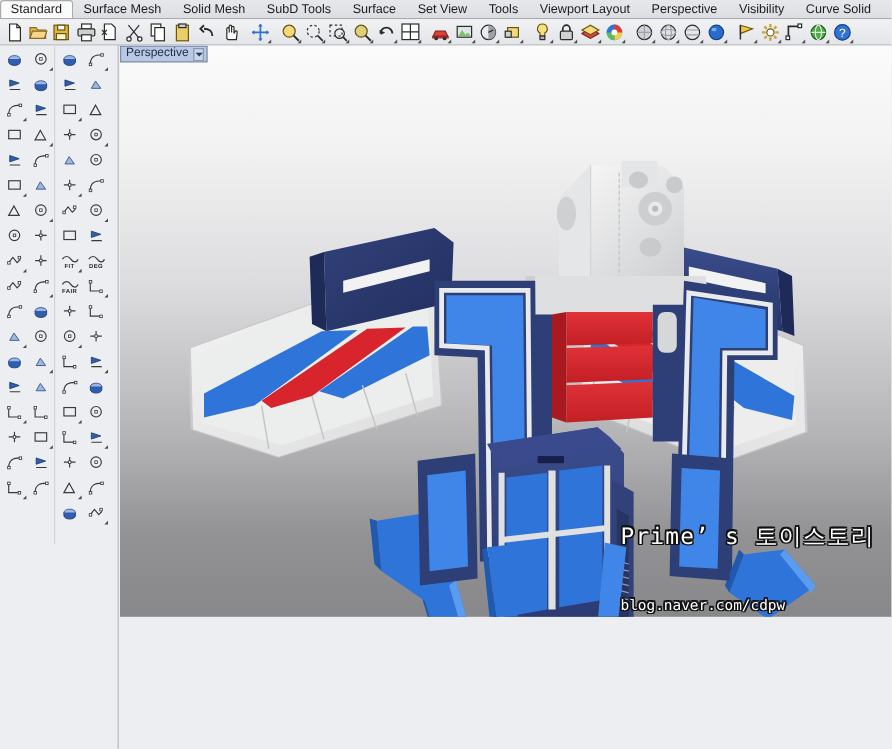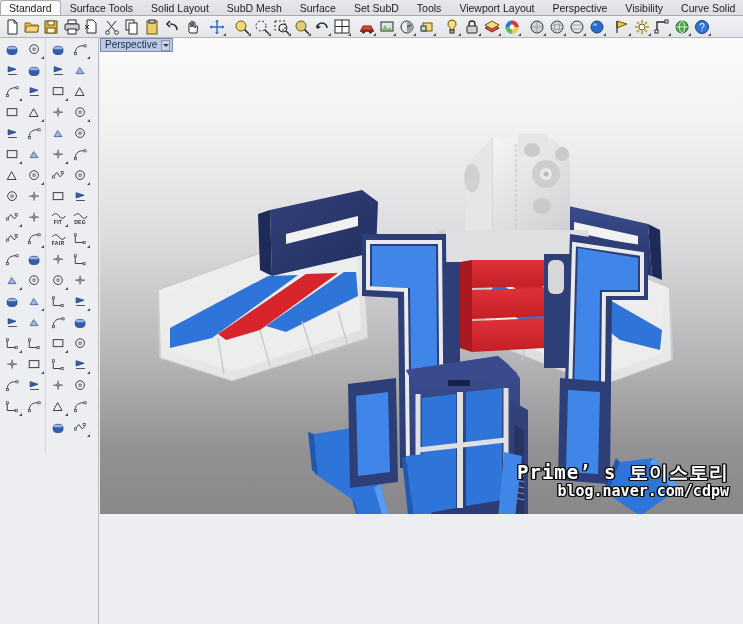--- a/index.html
+++ b/index.html
@@ -99,47 +99,47 @@
     display:flex; align-items:center; justify-content:center;
   }
   #vptab .arrowbox i {
     display:block; width:0;height:0;
     border-left:3px solid transparent;border-right:3px solid transparent;
     border-top:3px solid #2a3a55;
   }
 
   
   #watermark {
-    position:absolute; right:14px; bottom:14px; z-index:40;
-    text-align:right; color:#ffffff;
+    position:absolute; right:14px; bottom:2px; z-index:40;
+    color:#ffffff;
     font-family:"DejaVu Sans Mono", monospace;
-    font-weight:bold; line-height:1.16;
+    font-weight:normal; line-height:1.16;
     text-shadow:
       -1.2px -1.2px 0 #111, 1.2px -1.2px 0 #111,
       -1.2px 1.2px 0 #111, 1.2px 1.2px 0 #111,
        0 -1.4px 0 #111, 0 1.4px 0 #111,
       -1.4px 0 0 #111, 1.4px 0 0 #111;
   }
   #wm1 { font-size:19px; letter-spacing:1px; }
-  #wm2 { font-size:15px; letter-spacing:0px; }
+  #wm2 { font-size:12px; letter-spacing:0px;margin-top:40px; }
 
   #model { position:absolute; left:0; top:0; width:643px; height:586px; }
 </style>
 </head>
 <body>
 
 <div id="app">
 
   <div id="tabbar">
       <div class="tab active">Standard</div>
-      <div class="tab">Surface Tools</div>
-      <div class="tab">Solid Layout</div>
-      <div class="tab">SubD Mesh</div>
+      <div class="tab">Surface Mesh</div>
+      <div class="tab">Solid Mesh</div>
+      <div class="tab">SubD Tools</div>
       <div class="tab">Surface</div>
-      <div class="tab">Set SubD</div>
+      <div class="tab">Set View</div>
       <div class="tab">Tools</div>
       <div class="tab">Viewport Layout</div>
       <div class="tab">Perspective</div>
       <div class="tab">Visibility</div>
       <div class="tab">Curve Solid</div>
       <div class="tab">Mesh Tools</div>
     </div>
 
   <div id="toolbar">
       <div class="tbtn" title="New">

